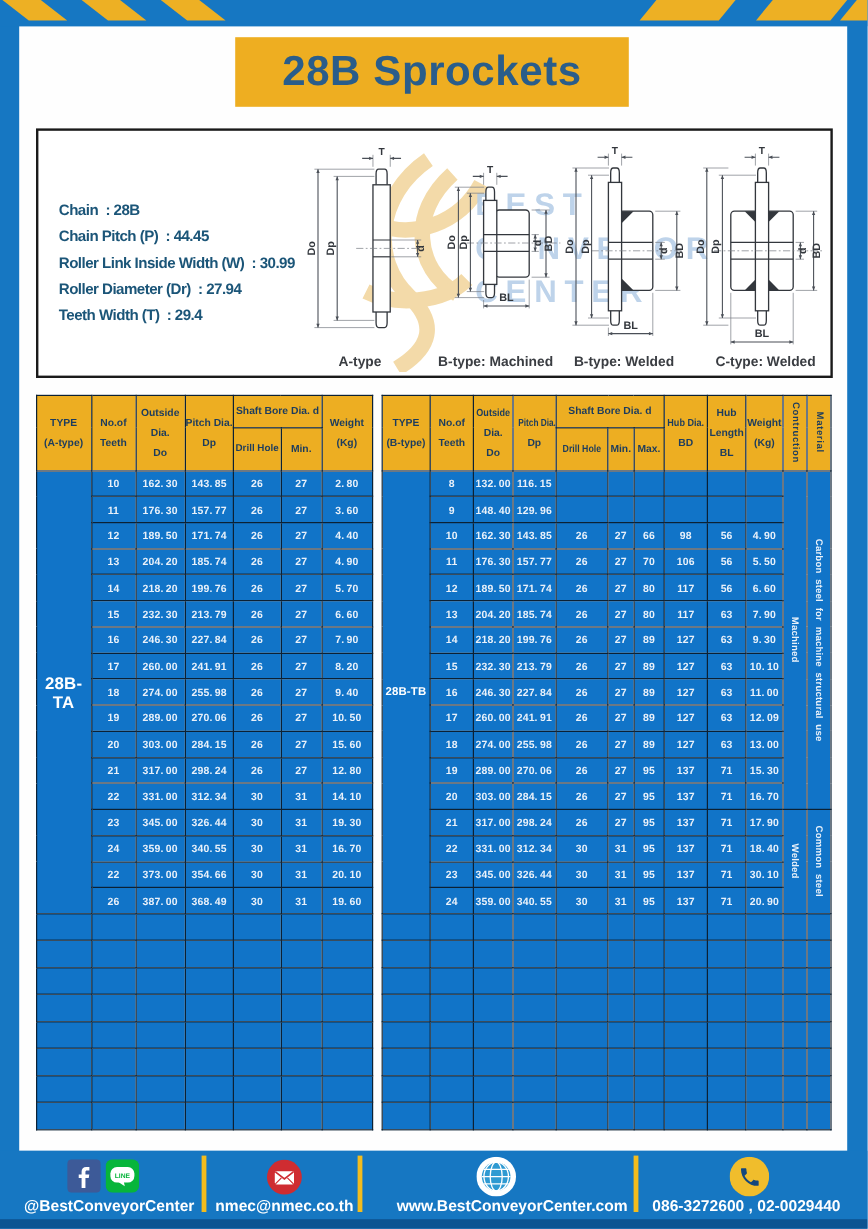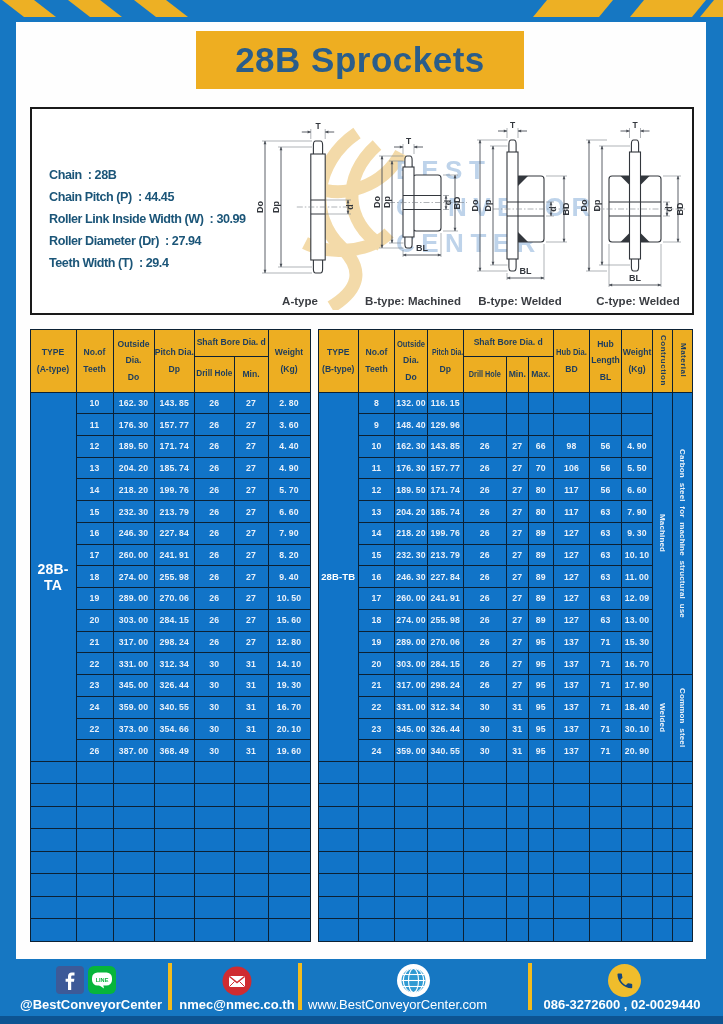--- a/index.html
+++ b/index.html
@@ -865,15 +865,15 @@
 
 <svg class="abs" style="left:608px;top:964px" width="33" height="33" viewBox="0 0 33 33">
 <circle cx="16.5" cy="16.5" r="16.5" fill="#f0bd2c"></circle>
 <path transform="translate(7,7) scale(0.82)" fill="#14477d" d="M6.62,10.79c1.44,2.83,3.76,5.14,6.59,6.59l2.2-2.2c0.27-0.27,0.67-0.36,1.02-0.24c1.12,0.37,2.33,0.57,3.57,0.57c0.55,0,1,0.45,1,1V20c0,0.55-0.45,1-1,1c-9.39,0-17-7.61-17-17c0-0.55,0.45-1,1-1h3.5c0.55,0,1,0.45,1,1c0,1.25,0.2,2.45,0.57,3.57c0.11,0.35,0.03,0.74-0.25,1.02L6.62,10.79z"></path>
 </svg>
 
 <div class="abs" style="left:20px;top:997px;width:150px;text-align:left;color:#fff;font-weight:bold;font-size:13px;white-space:nowrap">@BestConveyorCenter</div>
 
 <div class="abs" style="left:177px;top:997px;width:120px;text-align:center;color:#fff;font-weight:bold;font-size:13px;white-space:nowrap">nmec@nmec.co.th</div>
 
-<div class="abs" style="left:308px;top:997px;width:215px;text-align:left;color:#fff;font-weight:normal;font-size:13px;white-space:nowrap">www.BestConveyorCenter.com</div>
+<div class="abs" style="left:308px;top:997px;width:215px;text-align:right;color:#fff;font-weight:bold;font-size:13px;white-space:nowrap">www.BestConveyorCenter.com</div>
 
 <div class="abs" style="left:537px;top:997px;width:170px;text-align:center;color:#fff;font-weight:bold;font-size:13px;white-space:nowrap">086-3272600 , 02-0029440</div>
 
 </body></html>

